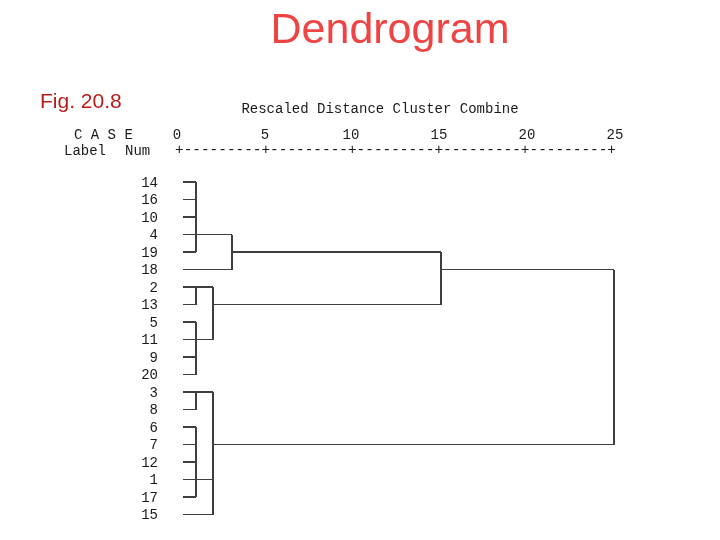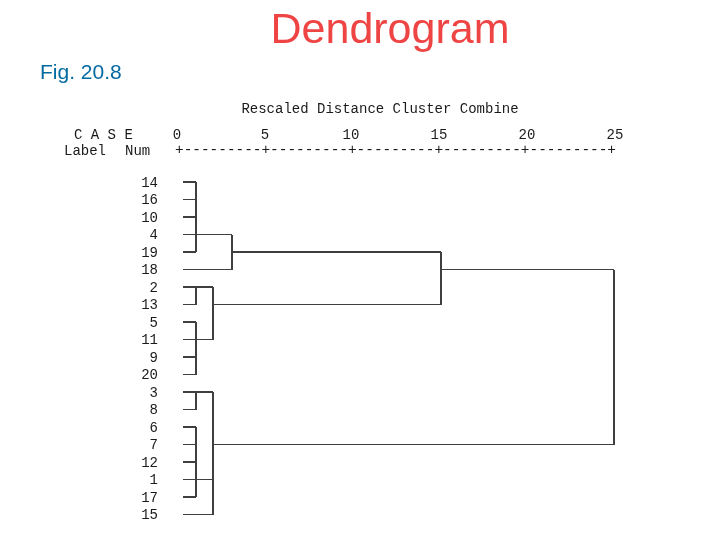--- a/index.html
+++ b/index.html
@@ -20,21 +20,21 @@
     font-family:"Liberation Mono","DejaVu Sans Mono",monospace;
     font-size:14px;fill:#1a1a1a;white-space:pre;
   }
   .dline{stroke:#3f3f3f;stroke-width:1.2;shape-rendering:crispEdges;}
 </style>
 </head>
 <body>
 
 <div class="slide">
   <div class="slide-title" style="color: #ef4444; margin-left: 35px;">Dendrogram</div>
-  <div class="fig-label" style="color: #0369a1;">Fig. 20.8</div>
+  <div class="fig-label" style="color: #b91c1c; margin-top: 29px;">Fig. 20.8</div>
 
   <svg id="dendro" width="720" height="540" viewBox="0 0 720 540" xmlns="http://www.w3.org/2000/svg">
     <text class="mono" x="380" y="113" text-anchor="middle" fill="#1a1a1a">Rescaled Distance Cluster Combine</text>
     <text class="mono" x="74" y="139" fill="#1a1a1a">C A S E</text>
     <text class="mono" x="64" y="155" fill="#1a1a1a">Label</text>
     <text class="mono" x="125" y="155" fill="#1a1a1a">Num</text>
     <text class="mono" x="175" y="154" textLength="441" lengthAdjust="spacingAndGlyphs" fill="#1a1a1a">+---------+---------+---------+---------+---------+</text>
     <g id="tick-labels">
         <text x="177" y="139" text-anchor="middle" class="mono" fill="#1a1a1a">0</text>
         <text x="265" y="139" text-anchor="middle" class="mono" fill="#1a1a1a">5</text>

